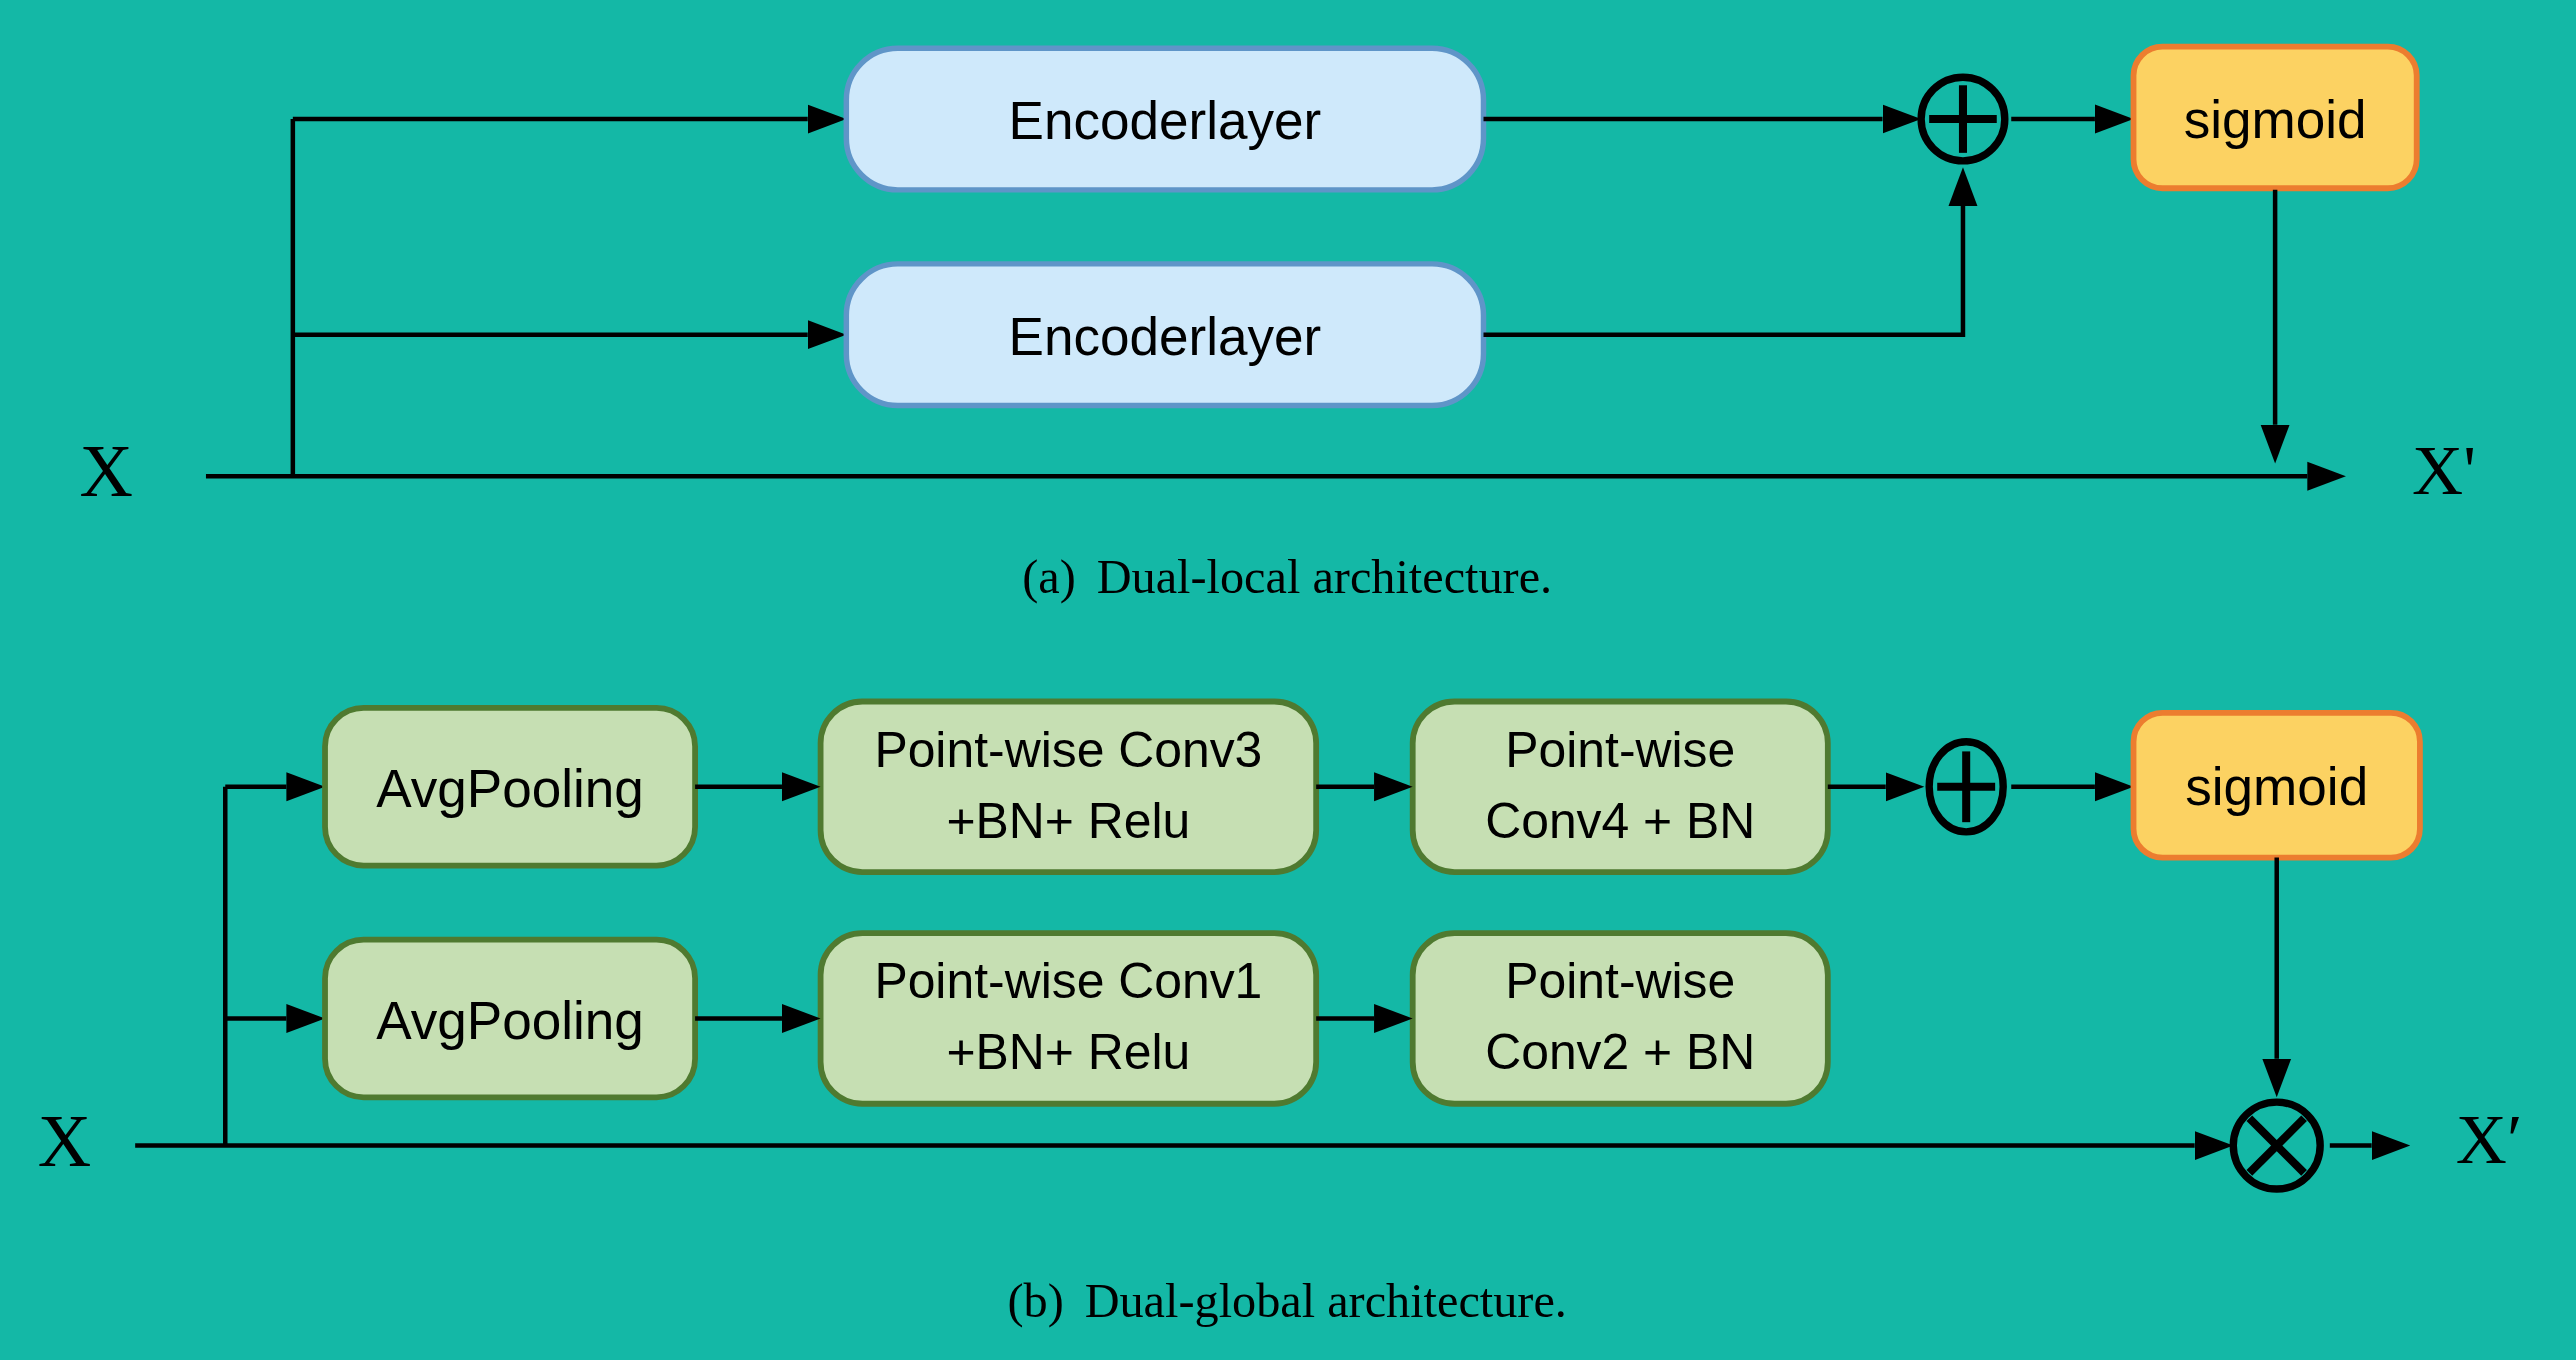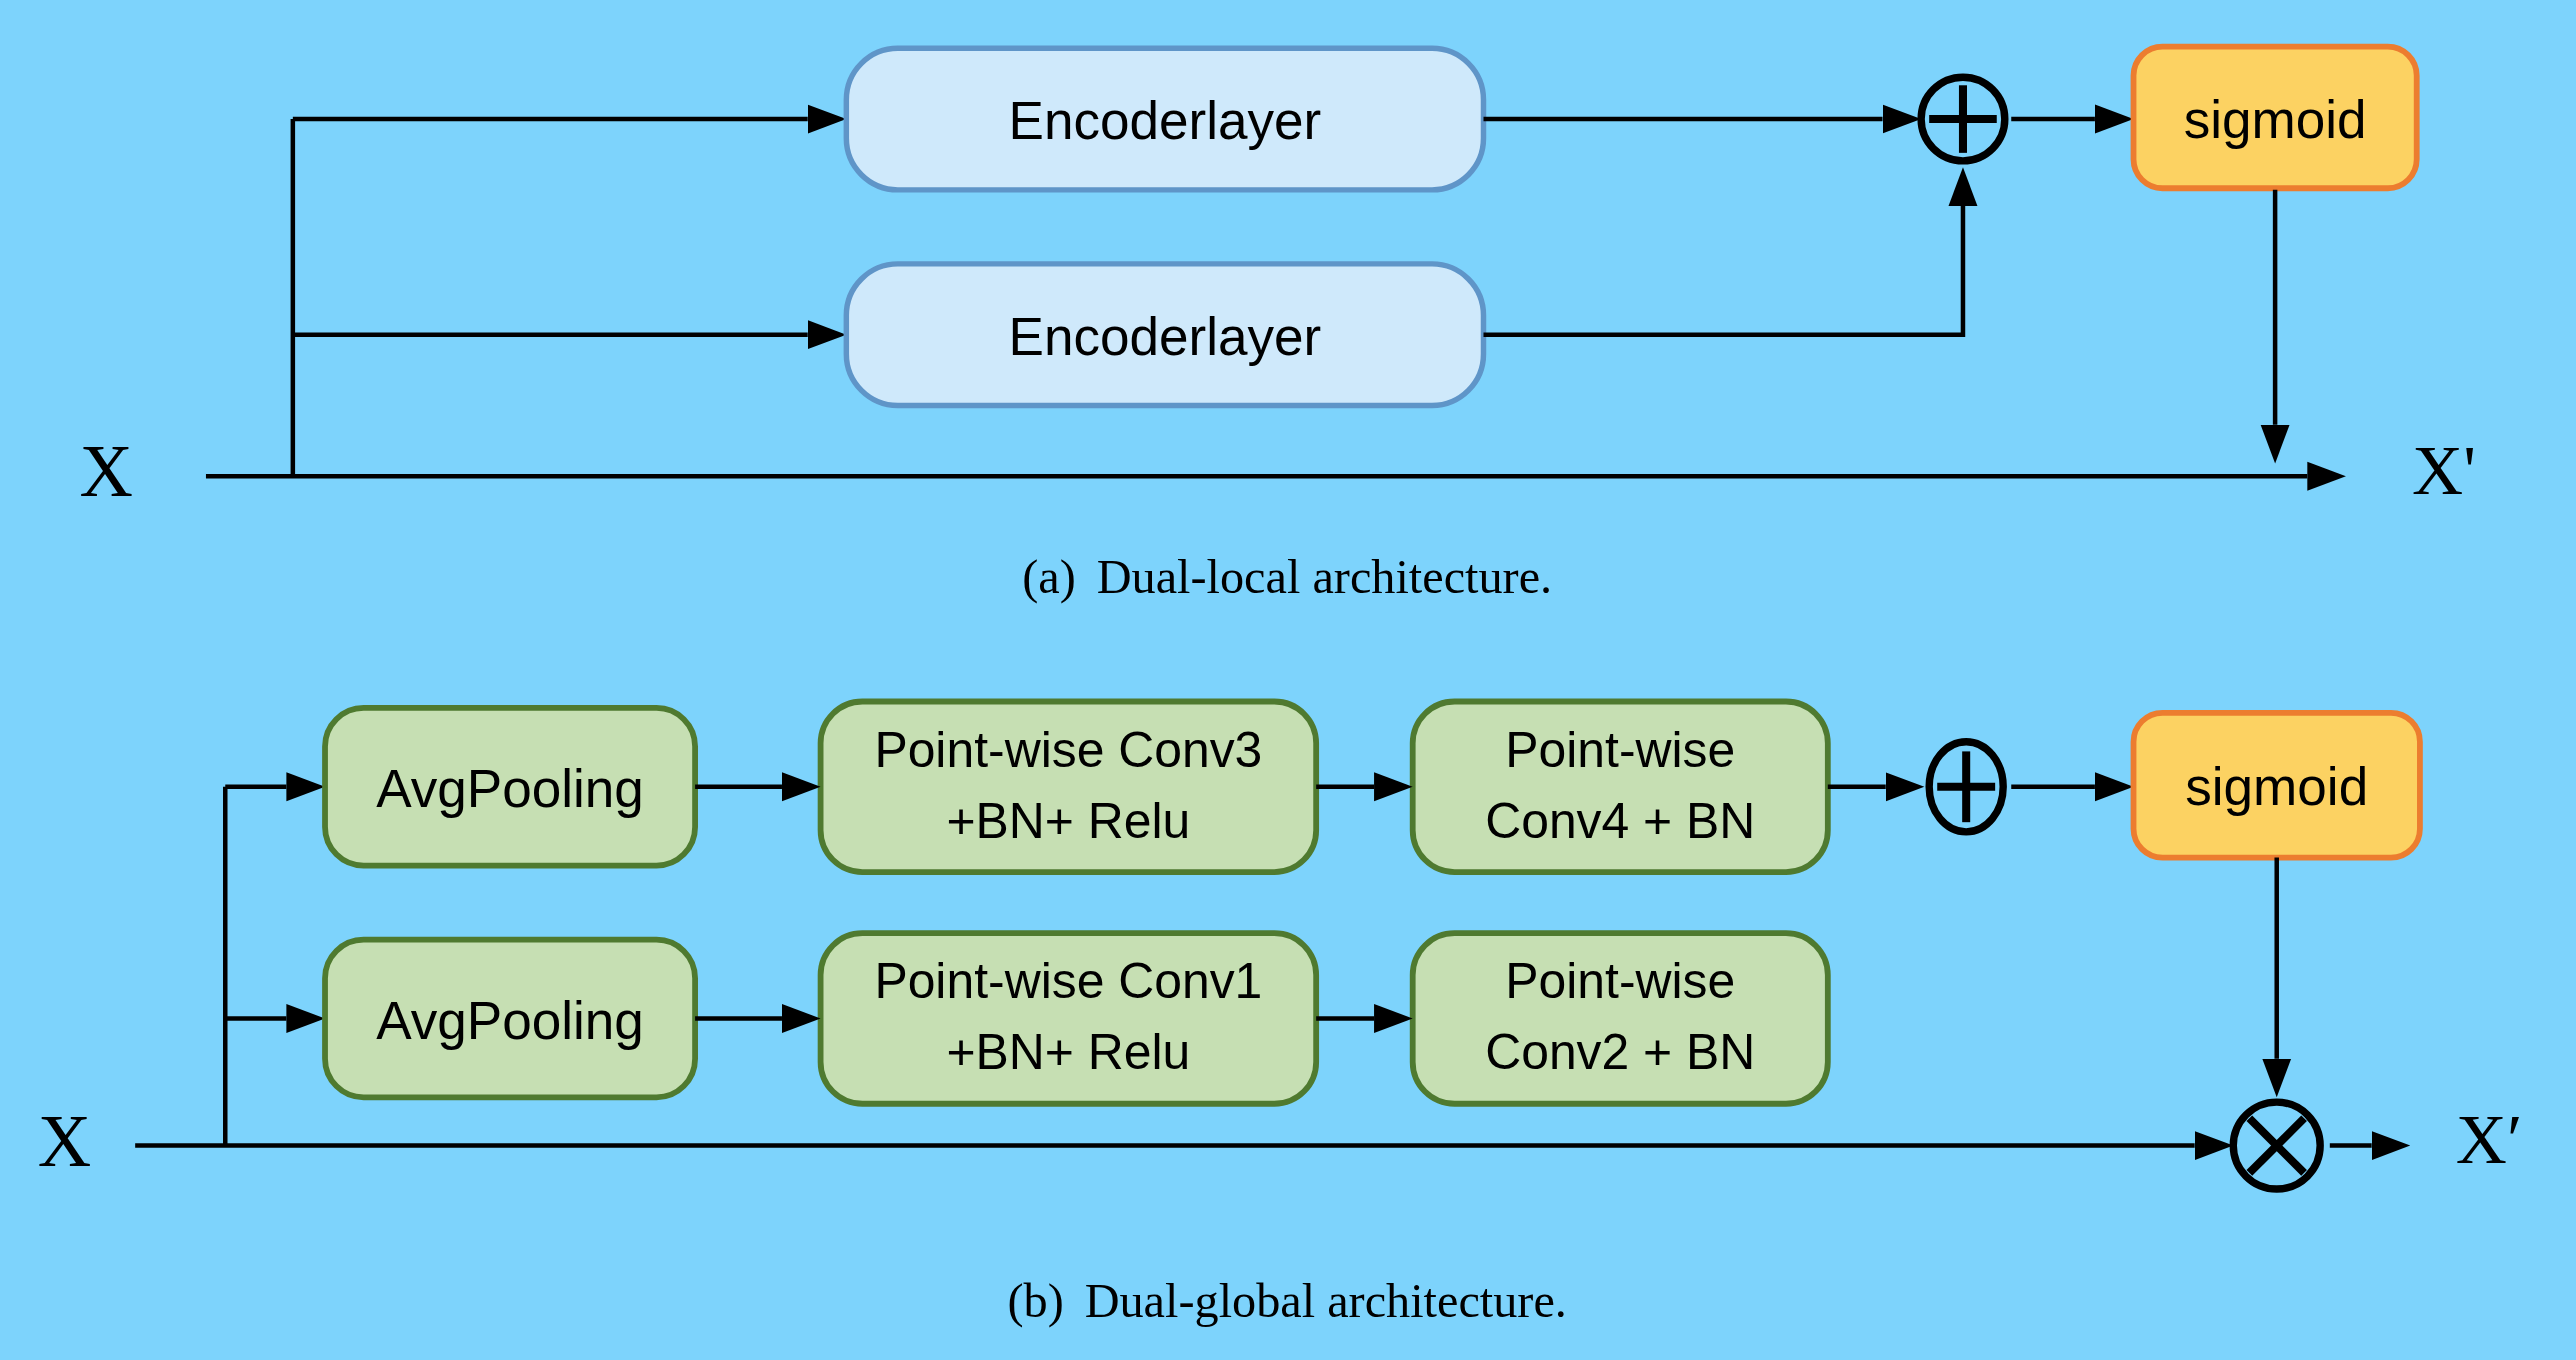--- a/index.html
+++ b/index.html
@@ -2,21 +2,21 @@
 <html style="--blue-fill: #cfe9fb; --blue-stroke: #5f95c8; --green-fill: #c6dfb3; --green-stroke: #4f7a30; --orange-fill: #fcd262; --orange-stroke: #ec7d2f; --line-color: #000000;font-size:13px"><head>
 <meta charset="utf-8">
 <style>
   html, body {
     margin: 0;
     padding: 0;
     background: #ffffff;
   }
   .figure-wrap {
     width: 100%;
-    background: #7dd3fc;
+    background: #14b8a6;
   }
   svg { display: block; width: 100%; height: auto; }
 
   .box-blue   { fill: var(--blue-fill);   stroke: var(--blue-stroke);   stroke-width: 3.4; }
   .box-green  { fill: var(--green-fill);  stroke: var(--green-stroke);  stroke-width: 3.6; }
   .box-orange { fill: var(--orange-fill); stroke: var(--orange-stroke); stroke-width: 3.6; }
 
   .flow  { stroke: var(--line-color); stroke-width: 2.8; fill: none; }
   .sym   { stroke: var(--line-color); stroke-width: 4.6; fill: none; }
   .symbar{ stroke: var(--line-color); stroke-width: 5;   fill: none; stroke-linecap: butt; }

